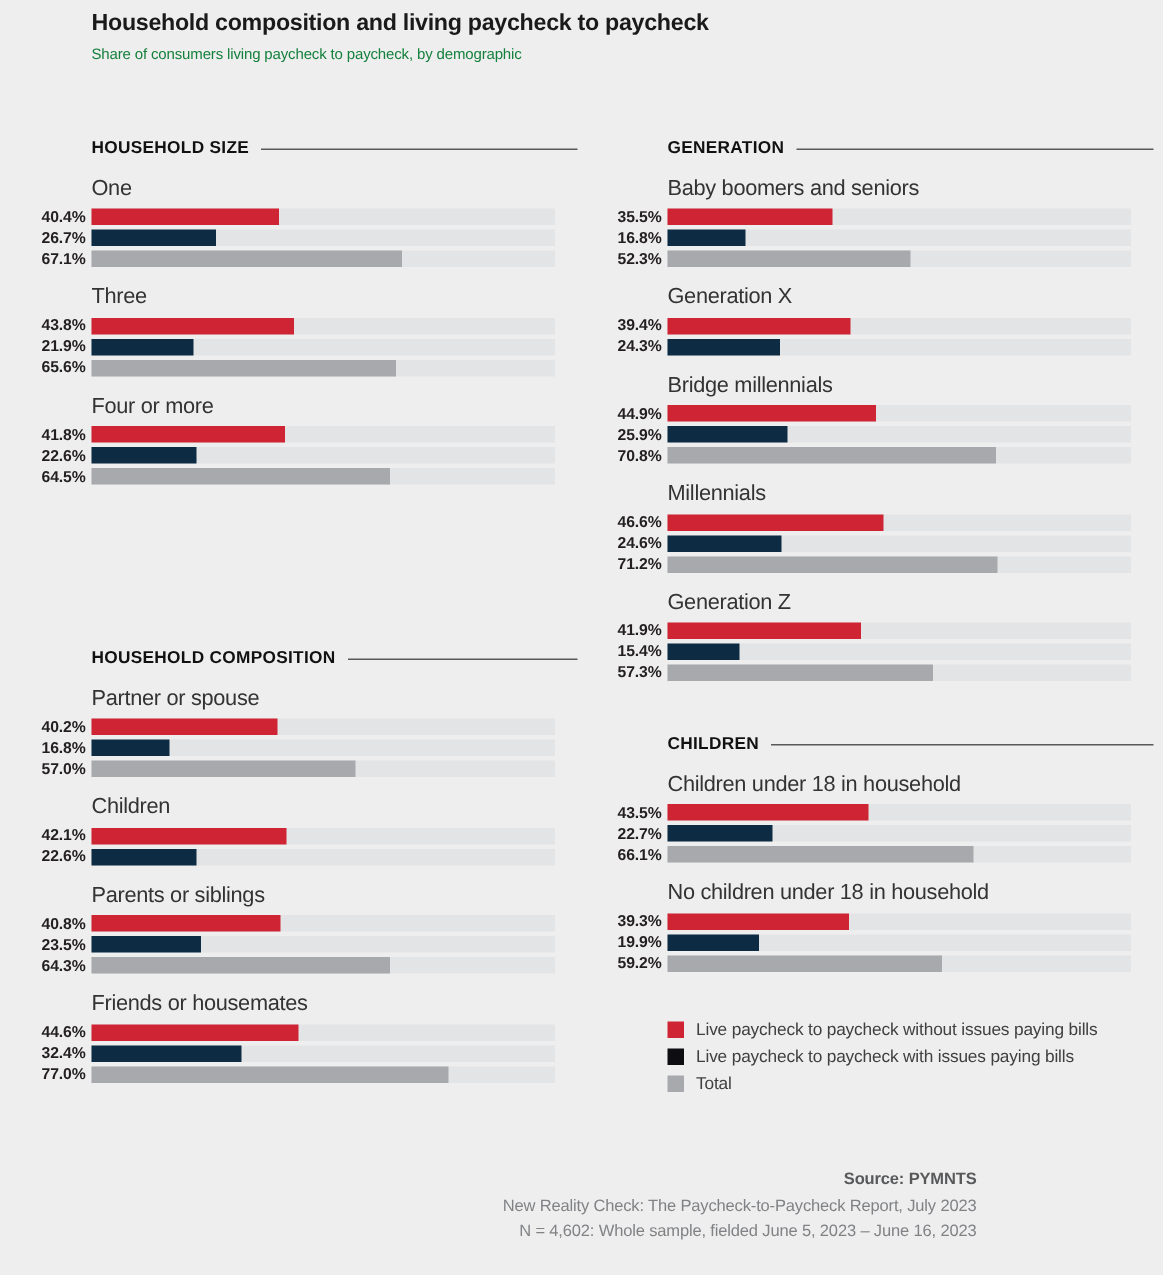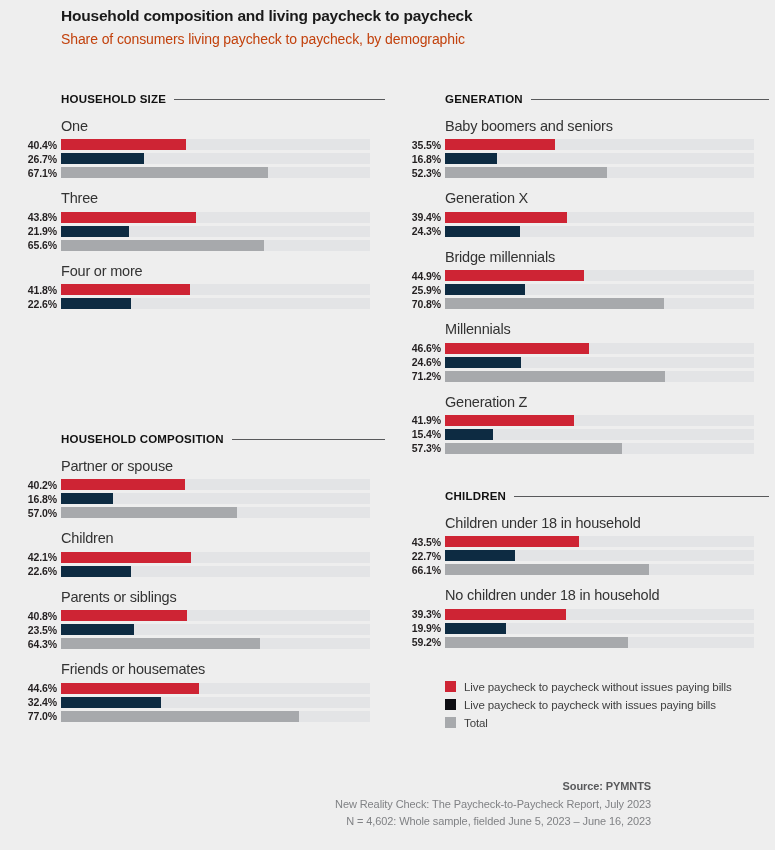--- a/index.html
+++ b/index.html
@@ -13,21 +13,21 @@
   }
   .page { position:relative; width:673px; height:850px; }
 
   
   .header { position:absolute; left:61px; top:6px; width:700px; }
   .title {
     font-size:15.5px; font-weight:bold; color:#1a1a1a;
     letter-spacing:-0.2px; line-height:1.3; margin:0;
   }
   .subtitle {
-    font-size:14px; font-weight:normal; color:#c2410c;
+    font-size:10px; font-weight:normal; color:#15803d;
     line-height:1.3; margin:4px 0 0 0; letter-spacing:-0.1px;
   }
 
   
   .col { position:absolute; top:0; width:330px; }
   .col-left  { left:61px; }
   .col-right { left:445px; }
 
   
   .section { position:absolute; left:0; width:324px; }
@@ -156,20 +156,26 @@
             <div class="track">
               <div class="fill s0" style="width: 41.8%;"></div>
             </div>
           </div>
           <div class="row">
             <div class="row-value">22.6%</div>
             <div class="track">
               <div class="fill s1" style="width: 22.6%;"></div>
             </div>
           </div>
+          <div class="row">
+            <div class="row-value">64.5%</div>
+            <div class="track">
+              <div class="fill s2" style="width: 64.5%;"></div>
+            </div>
+          </div>
         </div>
       </div>
       <div class="section" style="top: 432px;">
         <div class="section-head">
           <div class="section-title">HOUSEHOLD COMPOSITION</div>
           <div class="section-rule"></div>
         </div>
         <div class="group">
           <div class="group-label">Partner or spouse</div>
           <div class="row">

